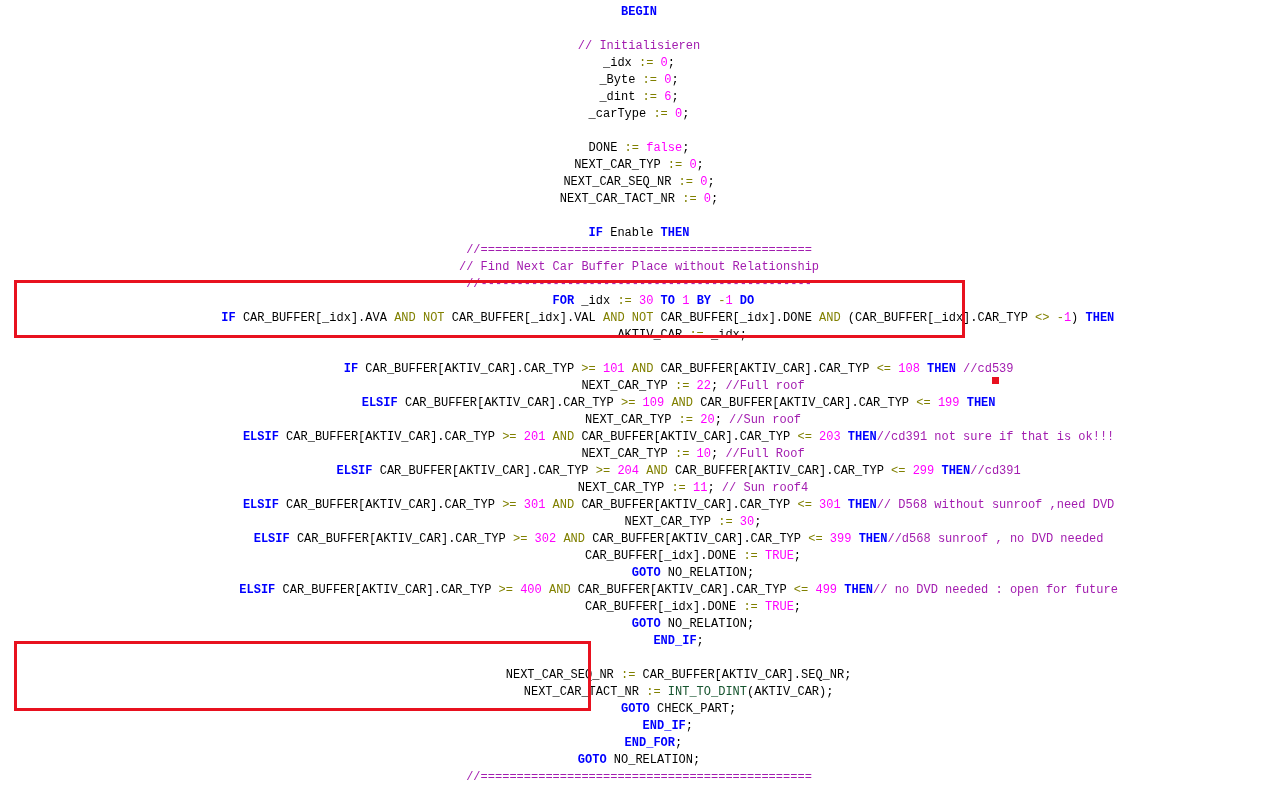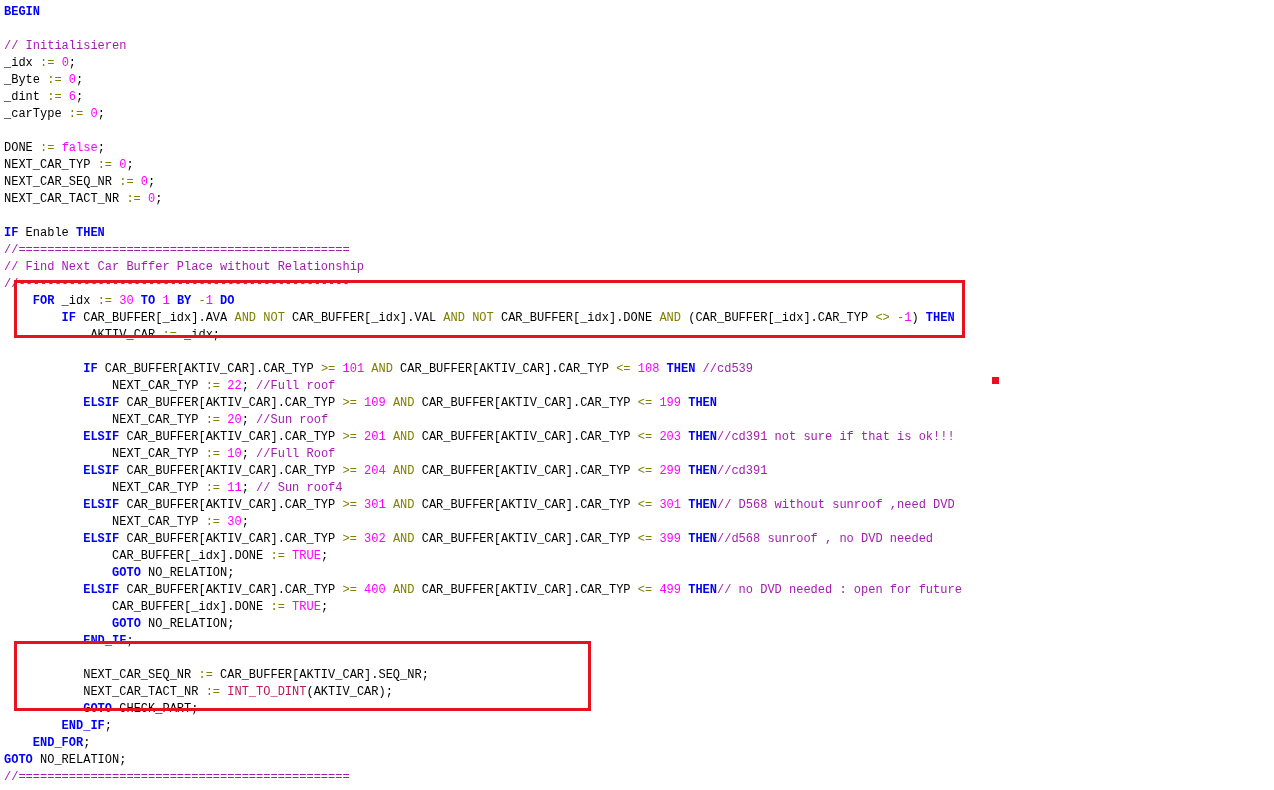--- a/index.html
+++ b/index.html
@@ -4,23 +4,23 @@
 <style>
   html,body{margin:0;padding:0;background:#ffffff;}
   body{width:1274px;height:790px;overflow:hidden;position:relative;
        font-family:"Liberation Mono","DejaVu Sans Mono",monospace;}
   #code-area{
     position:absolute;left:0;top:0;width:1274px;height:790px;
     padding:4px 0 0 4px;box-sizing:border-box;
     font-size:12px;line-height:17px;white-space:pre;
     cursor:text;
   }
-  .code-line{height:17px;}
+  .code-line{height:17px;text-align:center;}
   .tk-k{color:#0000ff;font-weight:bold;}   
-  .tk-f{color:#be185d;font-family:Liberation Mono, monospace;}                    
+  .tk-f{color:#14532d;font-family:Liberation Mono, monospace;}                    
   .tk-o{color:#808000;}                    
   .tk-n{color:#ff00ff;}                    
   .tk-c{color:#a21caf;}                    
   .tk-p{color:#000000;}                    
   .annot-box{
     position:absolute;border:3px solid #e8111f;box-sizing:border-box;
     background:transparent;pointer-events:none;
   }
   .annot-dot{
     position:absolute;background:#e8111f;pointer-events:none;

